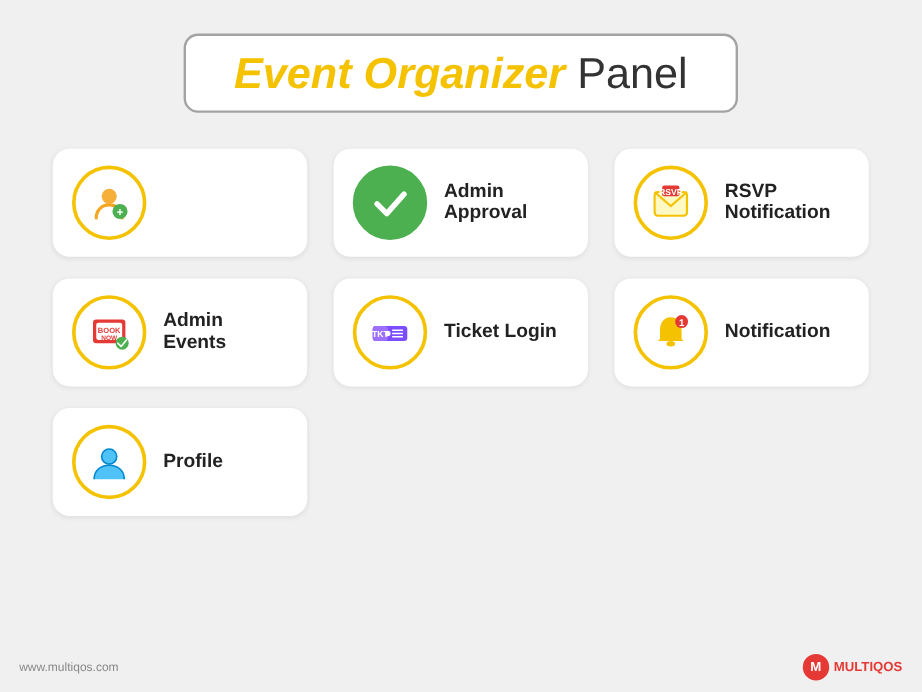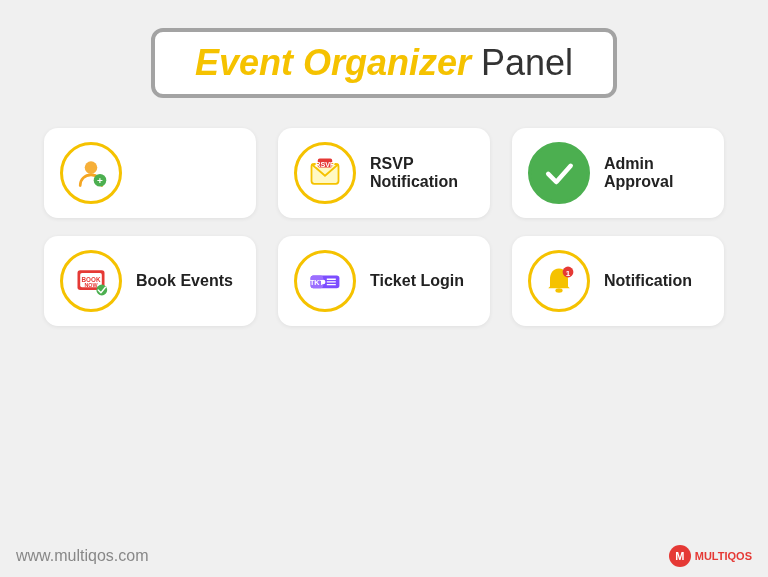--- a/index.html
+++ b/index.html
@@ -12,21 +12,21 @@
       overflow: hidden;
     }
 
     .header {
       text-align: center;
       padding: 28px 0 20px 0;
     }
 
     .header-box {
       display: inline-block;
-      border: 4px solid #a3a3a3;
+      border: 2px solid #a3a3a3;
       border-radius: 12px;
       padding: 10px 40px;
       background: #fff;
     }
 
     .header-title {
       font-size: 36px;
       font-weight: 900;
       letter-spacing: 0;
     }
@@ -94,21 +94,21 @@
       bottom: 10px;
       left: 0;
       right: 0;
       display: flex;
       justify-content: space-between;
       align-items: center;
       padding: 0 16px;
     }
 
     .footer-url {
-      font-size: 16px;
+      font-size: 10px;
       color: #888;
     }
 
     .footer-logo {
       display: flex;
       align-items: center;
       gap: 4px;
       font-size: 11px;
       font-weight: 700;
       color: #e53935;
@@ -148,50 +148,50 @@
     <div class="icon-circle">
       <svg class="svg-icon" viewBox="0 0 40 40" fill="none" xmlns="http://www.w3.org/2000/svg">
         <circle cx="20" cy="14" r="7" fill="#f5a623" opacity="0.9"></circle>
         <path d="M8 34c0-7 5-12 12-12s12 5 12 12" stroke="#f5a623" stroke-width="3" fill="none" stroke-linecap="round"></path>
         <circle cx="30" cy="28" r="7" fill="#4caf50"></circle>
         <text x="30" y="32" text-anchor="middle" fill="white" font-size="11" font-weight="bold">+</text>
       </svg>
     </div>
   </div>
     <div class="card">
+    <div class="icon-circle green-border">
+      <svg class="svg-icon" viewBox="0 0 40 40" fill="none" xmlns="http://www.w3.org/2000/svg">
+        <polyline points="8,21 17,30 33,12" stroke="white" stroke-width="5" fill="none" stroke-linecap="round" stroke-linejoin="round"></polyline>
+      </svg>
+    </div>
+    <span class="card-label">Admin Approval</span>
+  </div>
+    <div class="card">
     <div class="icon-circle">
       <svg class="svg-icon" viewBox="0 0 40 40" fill="none" xmlns="http://www.w3.org/2000/svg">
         <rect x="5" y="10" width="30" height="22" rx="3" fill="#fff9c4" stroke="#f5c200" stroke-width="2"></rect>
         <polyline points="5,10 20,23 35,10" stroke="#f5c200" stroke-width="2" fill="none"></polyline>
         <rect x="12" y="4" width="16" height="10" rx="2" fill="#e53935"></rect>
         <text x="20" y="13" text-anchor="middle" fill="white" font-size="8" font-weight="bold">RSVP</text>
       </svg>
     </div>
     <span class="card-label">RSVP Notification</span>
-  </div>
-    <div class="card">
-    <div class="icon-circle green-border">
-      <svg class="svg-icon" viewBox="0 0 40 40" fill="none" xmlns="http://www.w3.org/2000/svg">
-        <polyline points="8,21 17,30 33,12" stroke="white" stroke-width="5" fill="none" stroke-linecap="round" stroke-linejoin="round"></polyline>
-      </svg>
-    </div>
-    <span class="card-label">Admin Approval</span>
   </div>
     <div class="card">
     <div class="icon-circle">
       <svg class="svg-icon" viewBox="0 0 40 40" fill="none" xmlns="http://www.w3.org/2000/svg">
         <rect x="5" y="8" width="30" height="22" rx="3" fill="#e53935"></rect>
         <rect x="8" y="11" width="24" height="16" rx="2" fill="#fff"></rect>
         <text x="20" y="21" text-anchor="middle" fill="#e53935" font-size="7" font-weight="bold">BOOK</text>
         <text x="20" y="27" text-anchor="middle" fill="#e53935" font-size="6" font-weight="bold">NOW</text>
         <circle cx="32" cy="30" r="6" fill="#4caf50"></circle>
         <polyline points="28,30 31,33 36,27" stroke="white" stroke-width="1.5" fill="none" stroke-linecap="round" stroke-linejoin="round"></polyline>
       </svg>
     </div>
-    <span class="card-label">Book Events</span>
+    <span class="card-label">Admin Events</span>
   </div>
     <div class="card">
     <div class="icon-circle">
       <svg class="svg-icon" viewBox="0 0 40 40" fill="none" xmlns="http://www.w3.org/2000/svg">
         <rect x="4" y="14" width="32" height="14" rx="3" fill="#7c4dff"></rect>
         <rect x="4" y="14" width="14" height="14" rx="3" fill="#9c6fff"></rect>
         <text x="11" y="24" text-anchor="middle" fill="white" font-size="8" font-weight="bold">TKT</text>
         <circle cx="18" cy="21" r="2.5" fill="white"></circle>
         <line x1="22" y1="18" x2="32" y2="18" stroke="white" stroke-width="1.5"></line>
         <line x1="22" y1="21" x2="32" y2="21" stroke="white" stroke-width="1.5"></line>
@@ -204,20 +204,31 @@
     <div class="icon-circle">
       <svg class="svg-icon" viewBox="0 0 40 40" fill="none" xmlns="http://www.w3.org/2000/svg">
         <path d="M20 6 C13 6 10 12 10 18 L10 26 L8 28 L32 28 L30 26 L30 18 C30 12 27 6 20 6Z" fill="#f5c200"></path>
         <rect x="16" y="28" width="8" height="5" rx="4" fill="#f5c200"></rect>
         <circle cx="30" cy="10" r="6" fill="#e53935"></circle>
         <text x="30" y="14" text-anchor="middle" fill="white" font-size="9" font-weight="bold">1</text>
       </svg>
     </div>
     <span class="card-label">Notification</span>
   </div>
+    <div class="card">
+    <div class="icon-circle">
+      <svg class="svg-icon" viewBox="0 0 40 40" fill="none" xmlns="http://www.w3.org/2000/svg">
+        <circle cx="20" cy="15" r="7" fill="#4fc3f7"></circle>
+        <path d="M6 36c0-8 6-13 14-13s14 5 14 13" fill="#4fc3f7"></path>
+        <circle cx="20" cy="15" r="7" fill="none" stroke="#0288d1" stroke-width="1.5"></circle>
+        <path d="M6 36c0-8 6-13 14-13s14 5 14 13" fill="none" stroke="#0288d1" stroke-width="1.5"></path>
+      </svg>
+    </div>
+    <span class="card-label">Profile</span>
+  </div>
   </div>
 
 <div class="footer">
   <span class="footer-url">www.multiqos.com</span>
   <div class="footer-logo">
     <div class="footer-logo-icon">M</div>
     <span>MULTIQOS</span>
   </div>
 </div>
 

